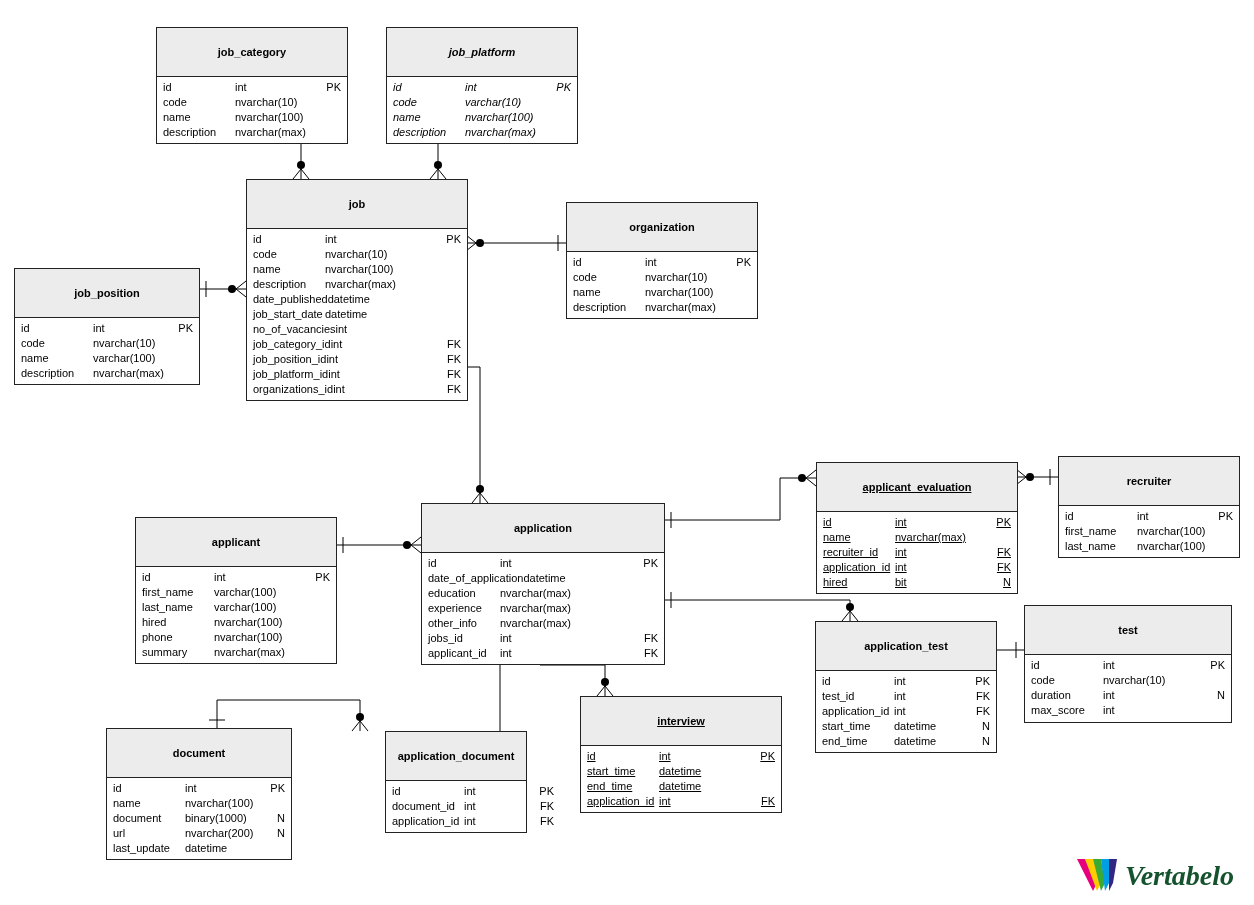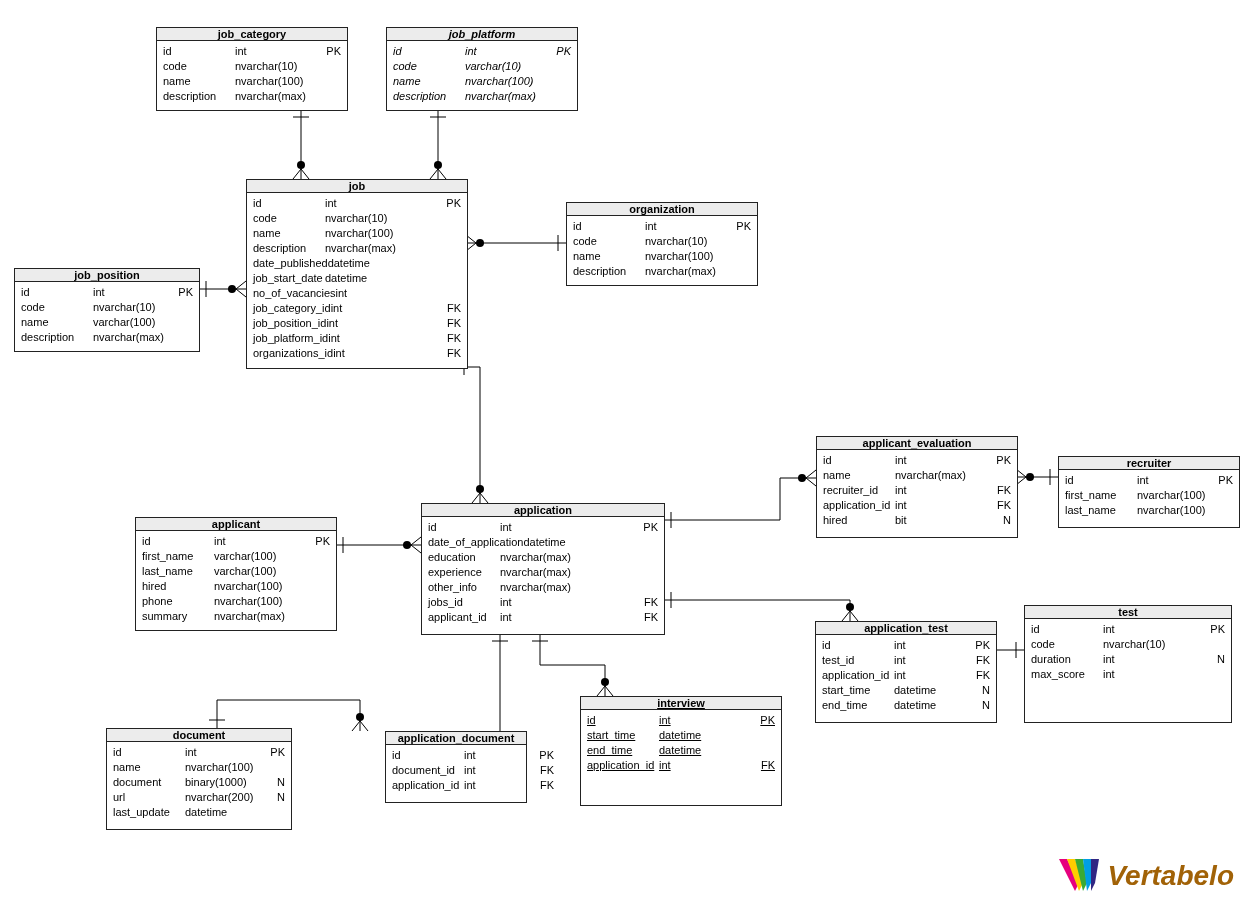--- a/index.html
+++ b/index.html
@@ -1,26 +1,26 @@
 <!DOCTYPE html>
 <html><head>
 <meta charset="utf-8">
 <style>
 html,body{margin:0;padding:0;background:#fff;font-family:Arial,Helvetica,sans-serif;font-size:11px;color:#000}
 .canvas{position:relative;width:1254px;height:905px}
 .entity{position:absolute;border:1px solid #222;background:#fff}
-.entity .title{background:#ececec;border-bottom:1px solid #222;text-align:center;font-weight:bold;padding:0 0;font-size:11px}
+.entity .title{background:#ececec;border-bottom:1px solid #222;text-align:center;font-weight:bold;padding:18px 0;font-size:11px}
 .entity .body{padding:3px 6px}
 .row{display:flex;align-items:flex-start;line-height:15px;white-space:nowrap}
 .row .c1{min-width:72px}
 .row .c2{min-width:72px}
 .row .c3{min-width:18px;text-align:right;flex:1}
 .logo{position:absolute;right:20px;bottom:12px;display:flex;align-items:center;gap:8px}
 .logo svg{display:block}
-.logo .word{font-family:Liberation Sans, sans-serif;font-size:28px;font-style:italic;font-weight:bold;color:#a16207}
+.logo .word{font-family:Liberation Serif, serif;font-size:28px;font-style:italic;font-weight:bold;color:#14532d}
 svg.lines{position:absolute;left:0;top:0;width:1254px;height:905px;pointer-events:none}
 svg.lines path, svg.lines line{stroke:#000;stroke-width:1;fill:none}
 </style>
 </head>
 <body>
 
 <div class="canvas">
 
 <svg class="lines">
 
@@ -319,21 +319,21 @@
             <span class="c2">int</span>
             <span class="c3">FK</span>
           </div>
           <div class="row">
             <span class="c1">applicant_id</span>
             <span class="c2">int</span>
             <span class="c3">FK</span>
           </div>
         </div>
       </div>
-      <div class="entity" style="left: 816px; top: 436px; width: 200px; min-height: 100px;">
+      <div class="entity" style="left: 816px; top: 462px; width: 200px; min-height: 100px; text-decoration: underline;">
         <div class="title">applicant_evaluation</div>
         <div class="body">
           <div class="row">
             <span class="c1">id</span>
             <span class="c2">int</span>
             <span class="c3">PK</span>
           </div>
           <div class="row">
             <span class="c1">name</span>
             <span class="c2">nvarchar(max)</span>

